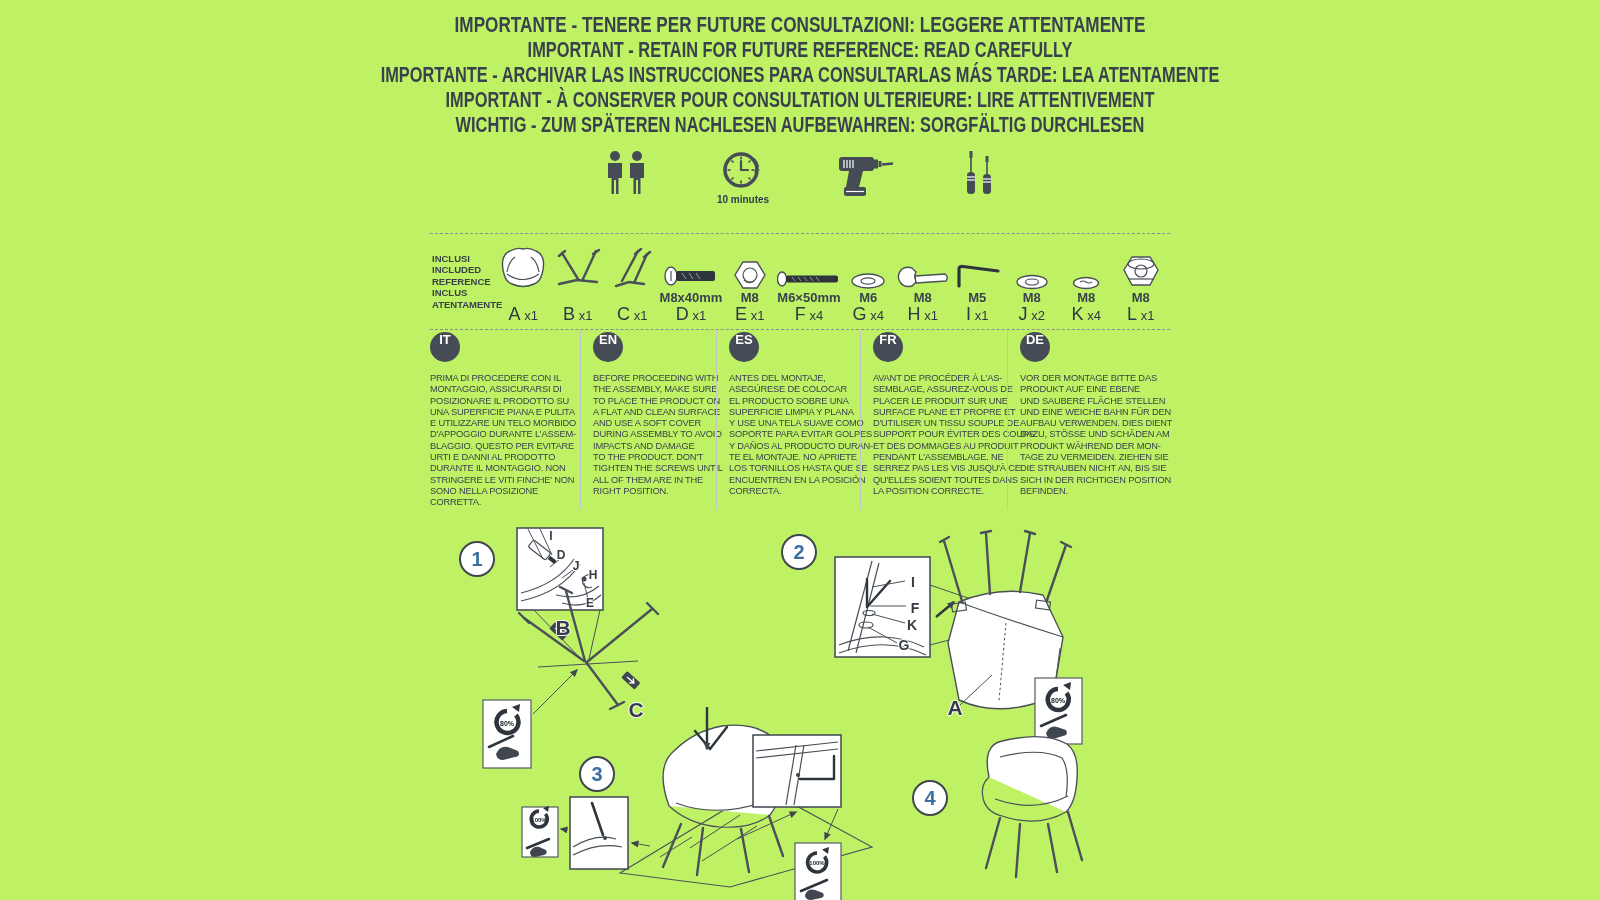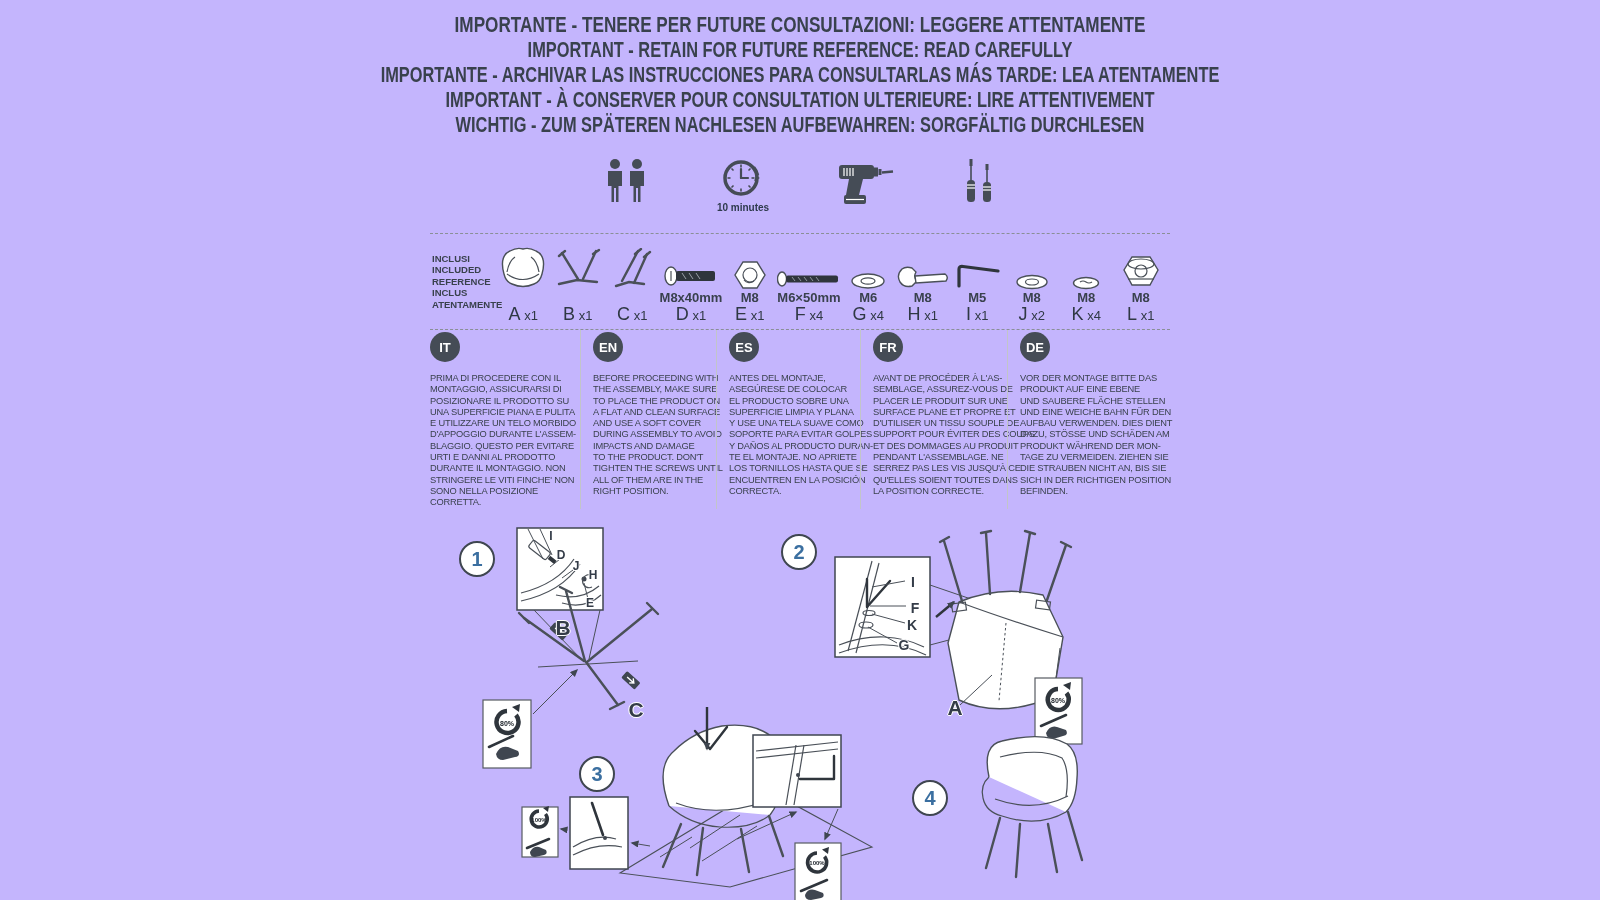--- a/index.html
+++ b/index.html
@@ -1,44 +1,44 @@
 <!DOCTYPE html>
 <html><head>
 <meta charset="utf-8">
 <style>
   html,body{margin:0;padding:0;background:#fff;}
-  .page{position:relative;width:1600px;height:900px;background:#c4b5fd;overflow:hidden;
+  .page{position:relative;width:1600px;height:900px;background:#bef264;overflow:hidden;
         font-family:"Liberation Sans",sans-serif;color:#3f4650;}
   
   .header{position:absolute;top:12px;left:0;width:1600px;text-align:center;}
   .h-line{font-weight:700;line-height:25px;color:#39414d;transform:scale(0.78,1.04);transform-origin:50% 50%;white-space:nowrap;}
   .h-line.h1{font-size:22px;}
   .h-line.hn{font-size:21px;}
   
-  .tools-row{position:absolute;top:158px;left:0;width:1600px;display:flex;justify-content:center;align-items:flex-start;gap:68px;}
+  .tools-row{position:absolute;top:150px;left:0;width:1600px;display:flex;justify-content:center;align-items:flex-start;gap:68px;}
   .tool{display:flex;flex-direction:column;align-items:center;}
   .tool svg{display:block;}
   .time-label{margin-top:2px;font-size:10px;font-weight:700;color:#2e3a4d;}
   
   .parts-row{position:absolute;left:430px;top:233px;width:740px;height:97px;box-sizing:border-box;
              border-top:1.5px dashed #8a8f96;border-bottom:1.5px dashed #8a8f96;
              display:flex;align-items:flex-end;padding:5px 2px;}
   .included-labels{width:64px;align-self:center;font-size:9.5px;font-weight:700;line-height:11.5px;color:#39414d;}
   .part{display:flex;flex-direction:column;justify-content:flex-end;align-items:center;flex:1 1 0;}
   .part-icon{height:46px;display:flex;align-items:flex-end;justify-content:center;}
   .part-size{height:14px;font-size:13px;font-weight:700;color:#39414d;white-space:nowrap;}
   .part-label{height:20px;font-size:13px;font-weight:400;color:#2f3844;white-space:nowrap;}
   .part-label .letter{font-size:18px;}
   
   .lang-row{position:absolute;left:430px;top:330px;width:742px;display:flex;align-items:stretch;}
   .lang-col{box-sizing:border-box;padding:2px 6px 0 12px;min-height:172px;}
   .lang-col.first{padding-left:0;}
   .lang-col.bordered{border-left:1px solid #c2c5c9;}
   .lang-badge{width:30px;height:30px;border-radius:50%;background:#454c56;color:#fff;
-              display:flex;align-items:center;justify-content:center;font-size:13px;font-weight:700;margin-bottom:11px;}
+              display:flex;align-items:flex-start;justify-content:center;font-size:13px;font-weight:700;margin-bottom:11px;}
   .lang-text{font-size:9.3px;font-weight:400;line-height:11.3px;letter-spacing:-0.2px;color:#39414d;white-space:pre;}
   
   .steps{position:absolute;left:0;top:515px;width:1600px;height:385px;}
   .steps-svg{position:absolute;left:0;top:0;}
   .step-circle{position:absolute;width:32px;height:32px;border:2px solid #3f4650;border-radius:50%;background:#fff;
                display:flex;align-items:center;justify-content:center;font-size:20px;font-weight:700;color:#3b6fa0;}
   .lbl{position:absolute;transform:translate(-50%,-50%);font-weight:700;color:#343c48;
        text-shadow:-1px 0 0 #fff,1px 0 0 #fff,0 -1px 0 #fff,0 1px 0 #fff;}
   .lbl.big{font-size:21px;}
   .lbl.med{font-size:14px;}

